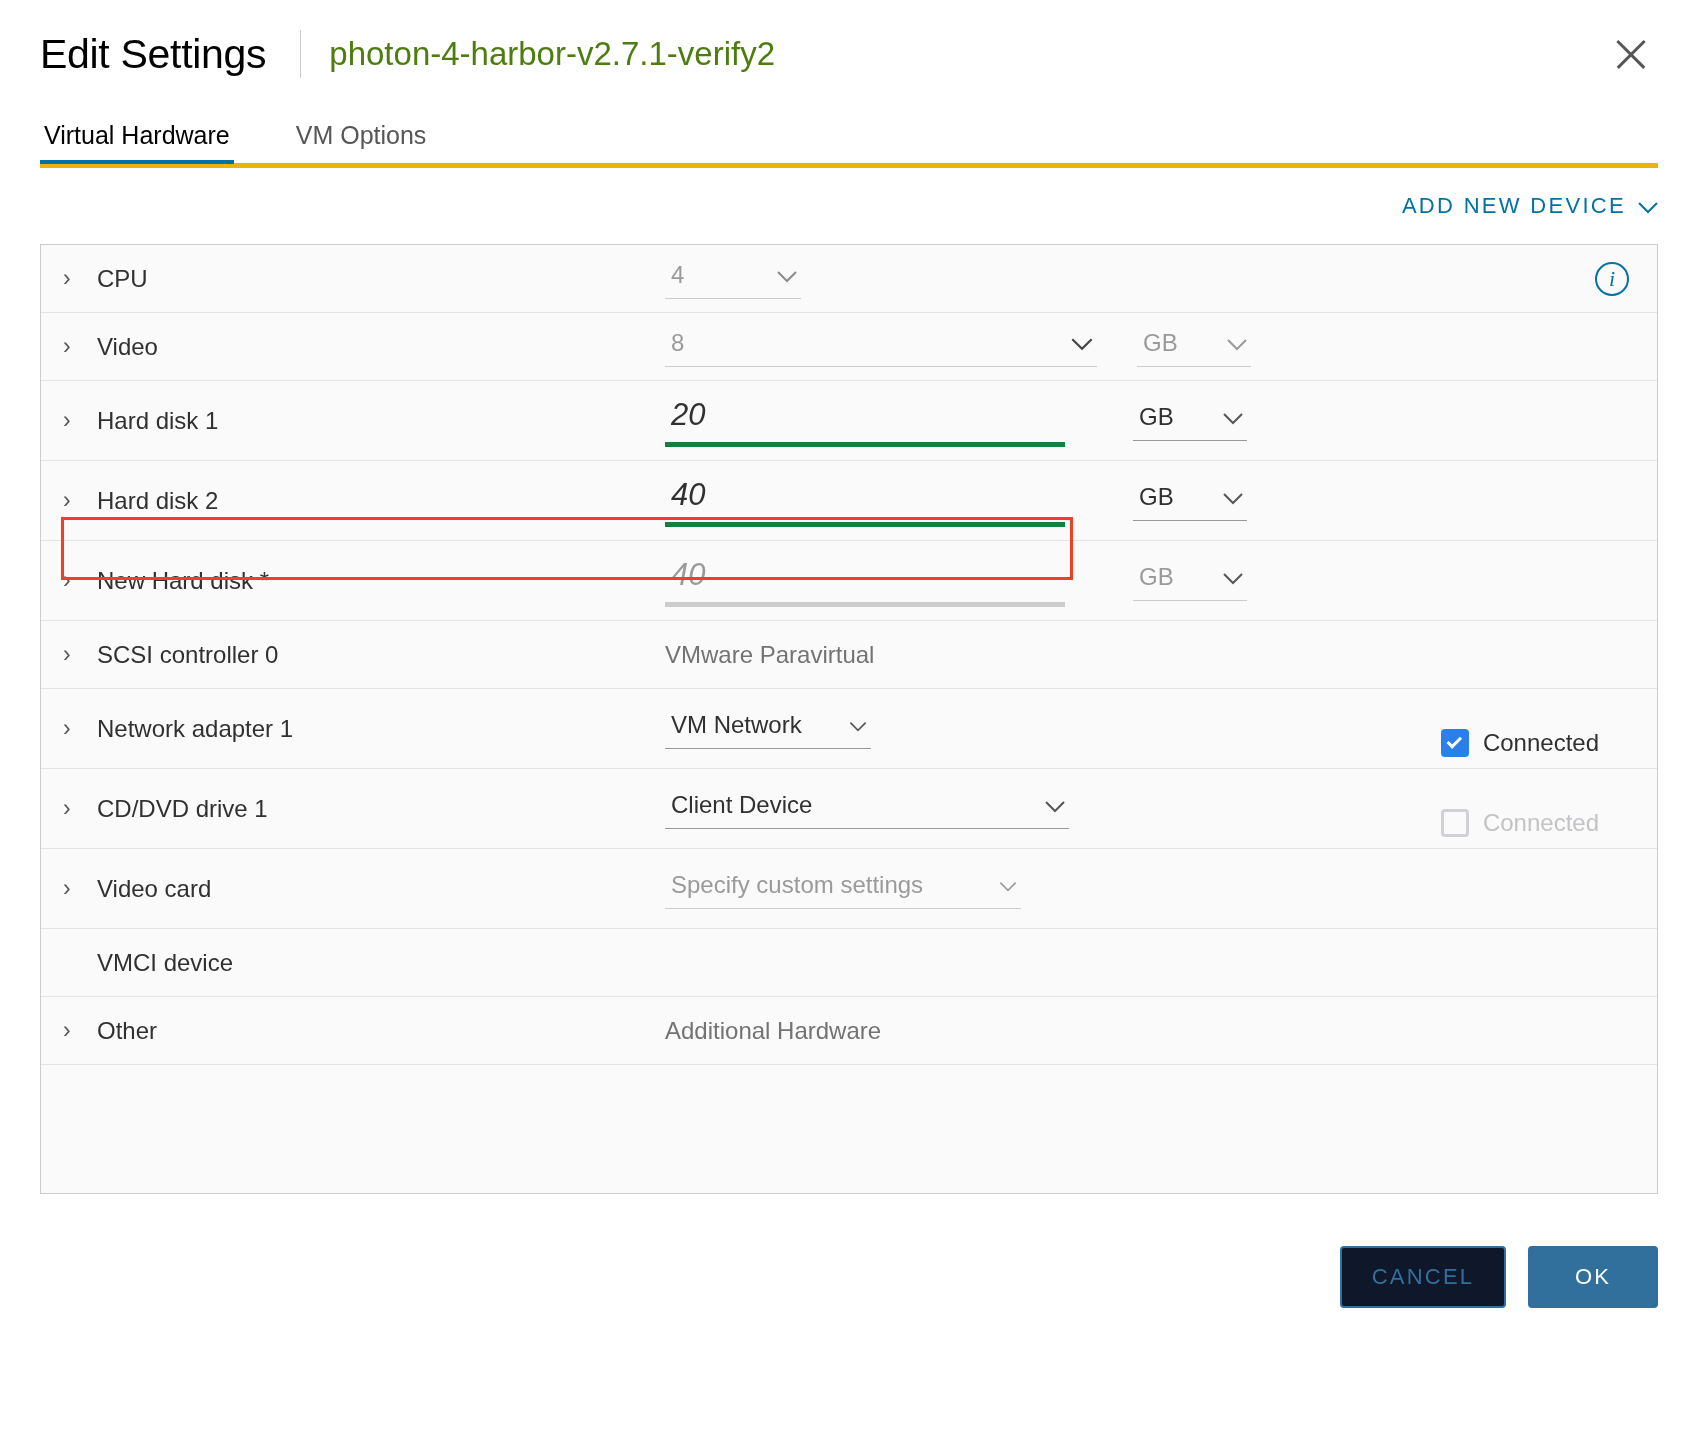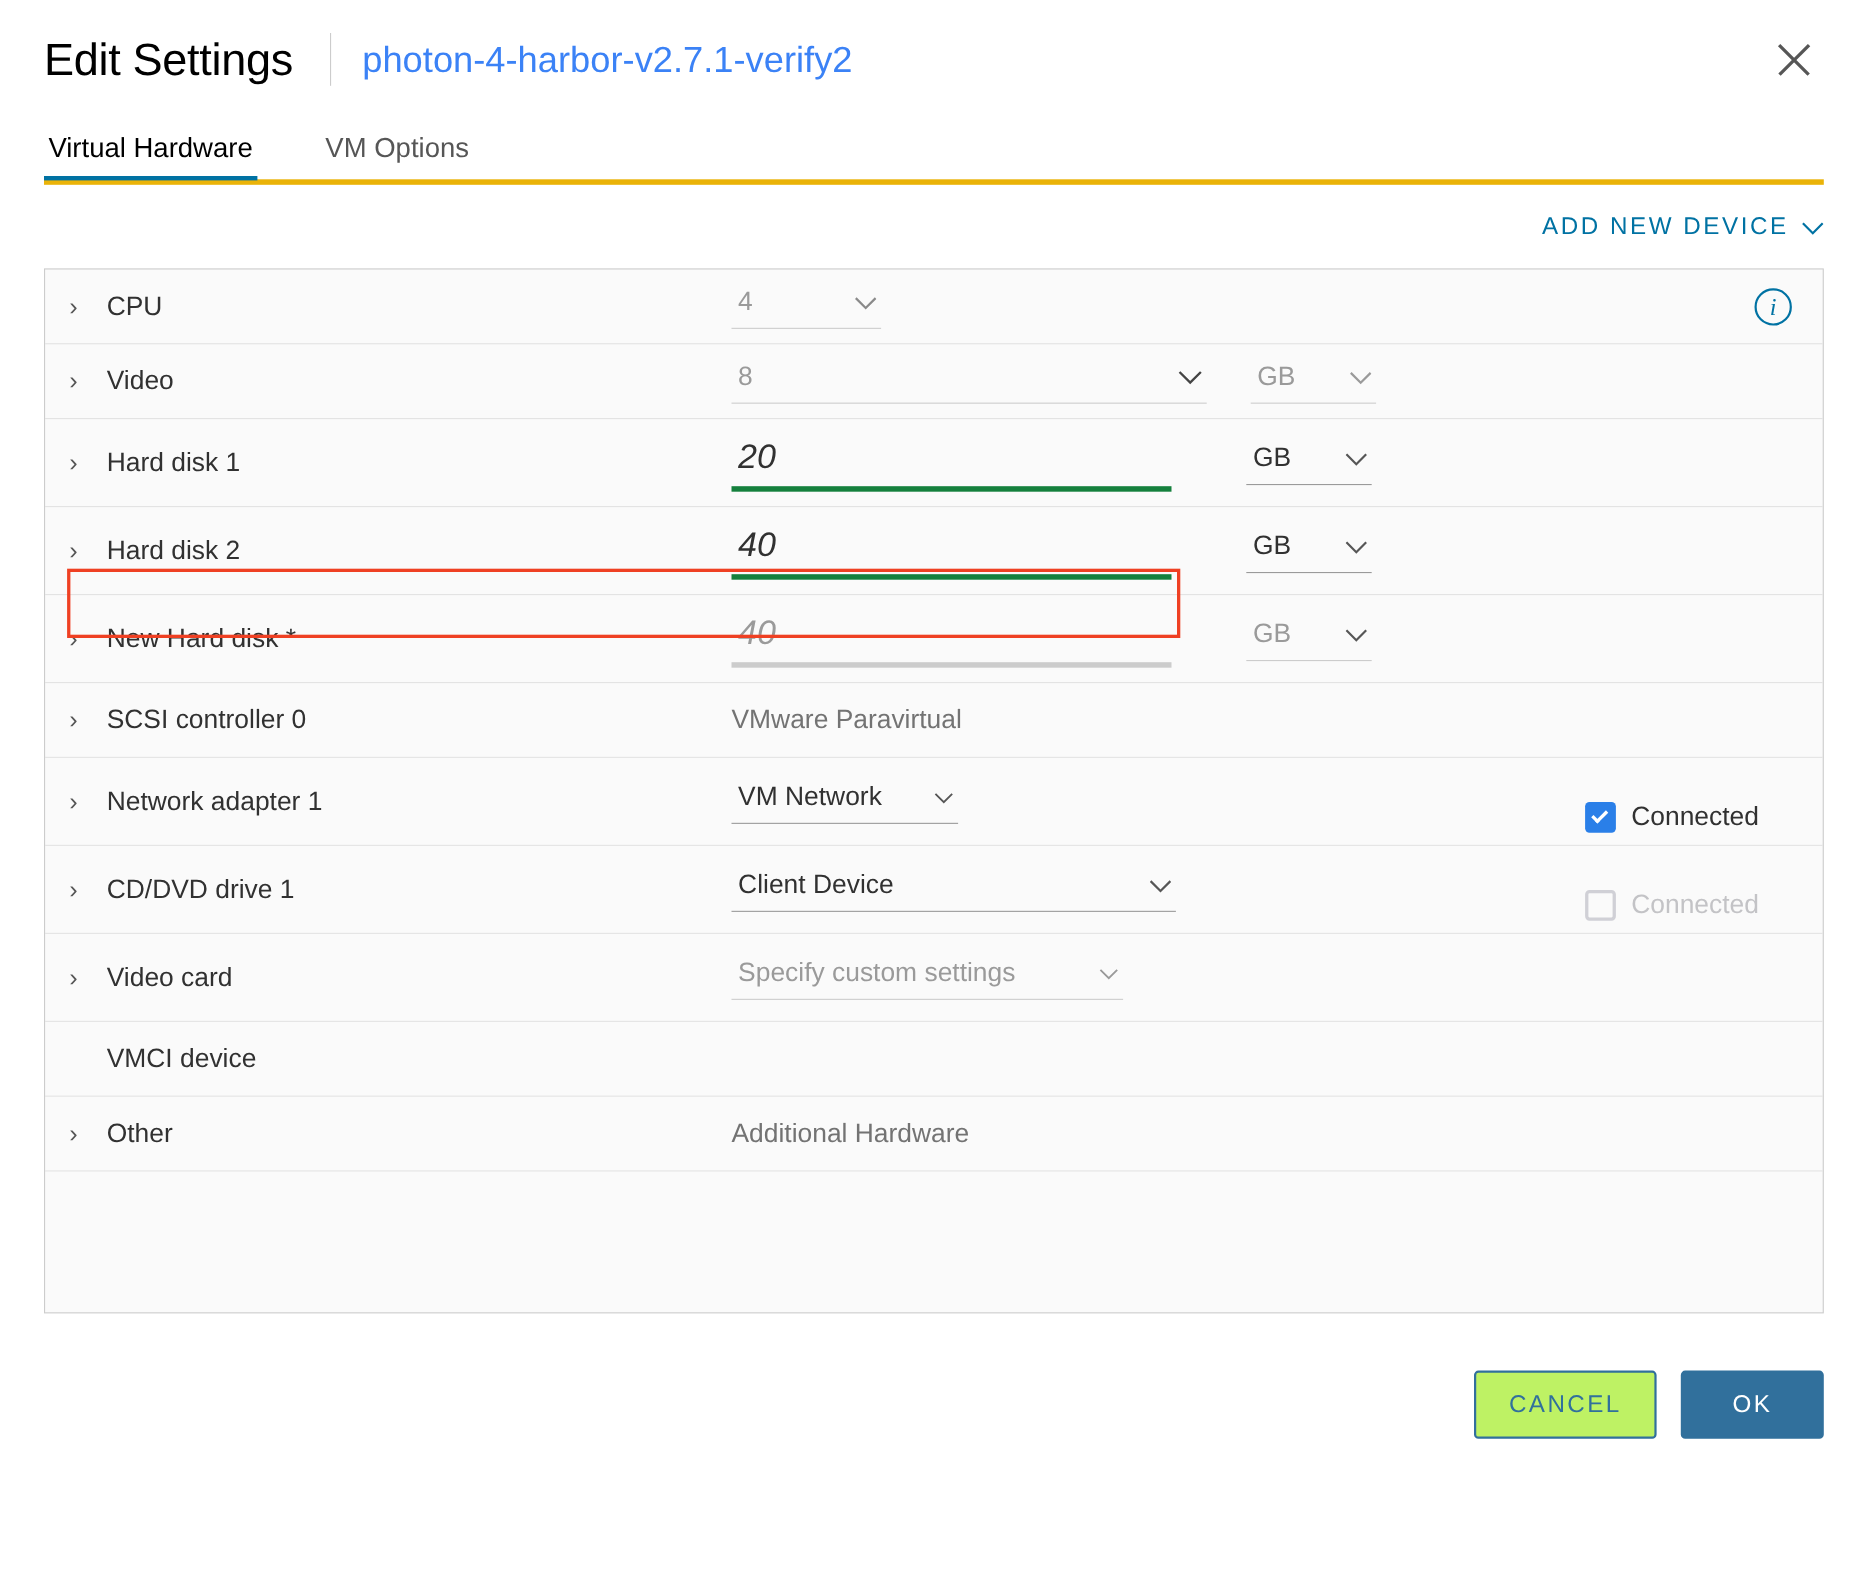--- a/index.html
+++ b/index.html
@@ -35,21 +35,21 @@
   }
   .title-sep {
     width: 1px;
     height: 48px;
     background: #cccccc;
     margin: 0 28px 0 34px;
   }
   .subtitle {
     font-size: 33px;
     font-weight: 400;
-    color: #3b82f6;
+    color: #4d7c0f;
     white-space: nowrap;
   }
   .close-btn {
     margin-left: auto;
     width: 54px; height: 54px;
     position: relative;
     cursor: pointer;
   }
   .close-btn:before, .close-btn:after {
     content: "";
@@ -285,21 +285,21 @@
     display: flex;
     align-items: center;
     justify-content: center;
     cursor: pointer;
     border-radius: 4px;
     font-family: "Liberation Sans", sans-serif;
   }
   .btn-cancel {
     border: 2px solid #31709c;
     color: #31709c;
-    background: #bef264;
+    background: #0f172a;
     margin-right: 22px;
     padding: 0 14px;
   }
   .btn-ok {
     background: #31709c;
     color: #ffffff;
     border: 2px solid #31709c;
     min-width: 130px;
     padding: 0 40px;
   }

